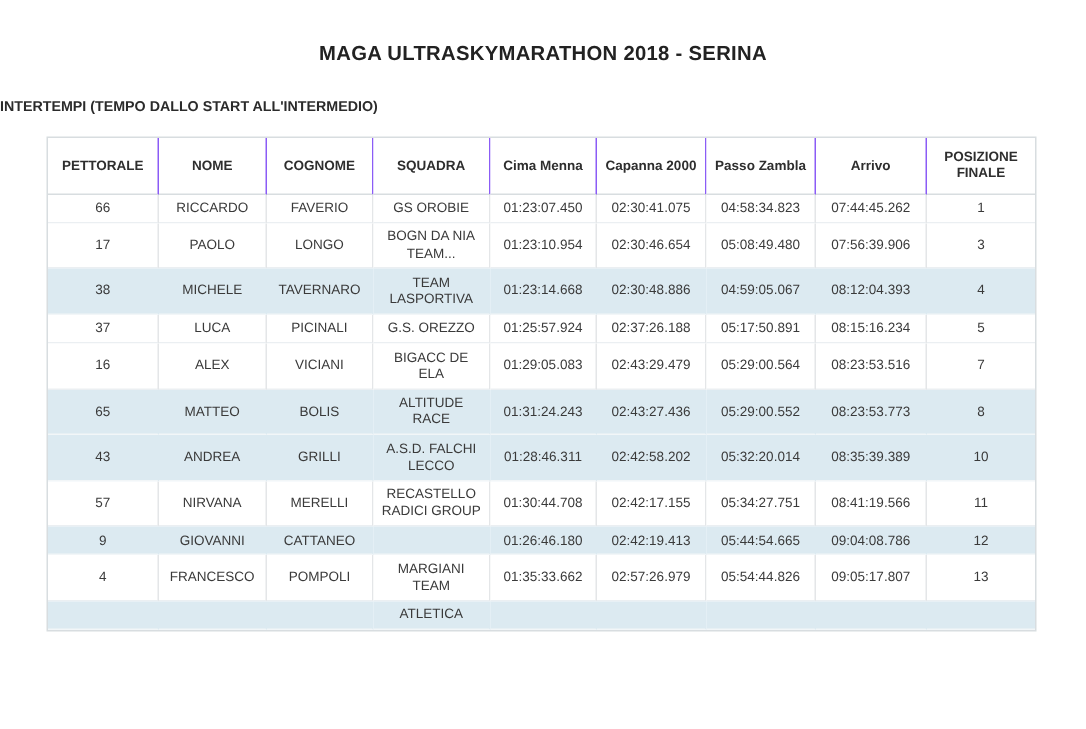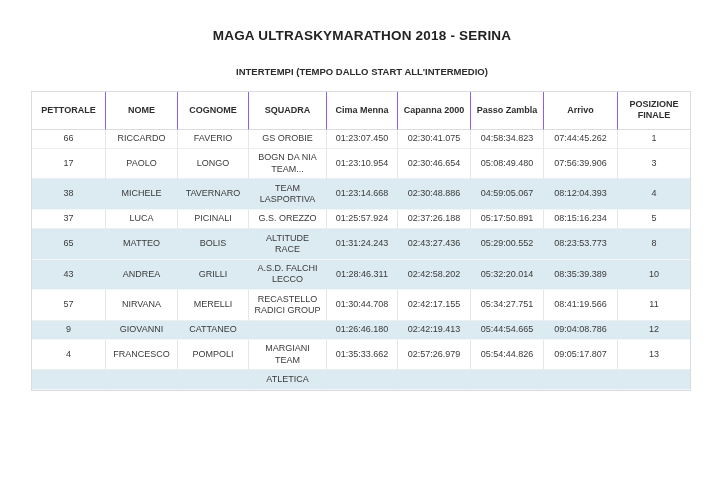--- a/index.html
+++ b/index.html
@@ -13,21 +13,21 @@
   .page { position: relative; width: 724px; height: 418px; background: #fff; }
 
   .title {
     position: absolute; top: 28px; left: 0; width: 100%;
     text-align: center;
     font-size: 13.5px; font-weight: bold; color: #222222;
     letter-spacing: 0.2px;
   }
   .subtitle {
     position: absolute; top: 66px; left: 0; width: 100%;
-    text-align: center;
+    text-align: left;
     font-size: 9.5px; font-weight: bold; color: #2b2b2b;
   }
 
   .table-wrap { position: absolute; top: 91px; left: 31px; }
 
   table {
     border-collapse: separate; border-spacing: 0;
     table-layout: fixed; width: 659px;
     border: 1px solid #d8dde0;
     font-size: 9px;
@@ -134,20 +134,32 @@
             <td>37</td>
             <td>LUCA</td>
             <td>PICINALI</td>
             <td>G.S. OREZZO</td>
             <td>01:25:57.924</td>
             <td>02:37:26.188</td>
             <td>05:17:50.891</td>
             <td>08:15:16.234</td>
             <td>5</td>
           </tr>
+          <tr>
+            <td>16</td>
+            <td>ALEX</td>
+            <td>VICIANI</td>
+            <td>BIGACC DE
+ELA</td>
+            <td>01:29:05.083</td>
+            <td>02:43:29.479</td>
+            <td>05:29:00.564</td>
+            <td>08:23:53.516</td>
+            <td>7</td>
+          </tr>
           <tr class="alt">
             <td>65</td>
             <td>MATTEO</td>
             <td>BOLIS</td>
             <td>ALTITUDE
 RACE</td>
             <td>01:31:24.243</td>
             <td>02:43:27.436</td>
             <td>05:29:00.552</td>
             <td>08:23:53.773</td>

